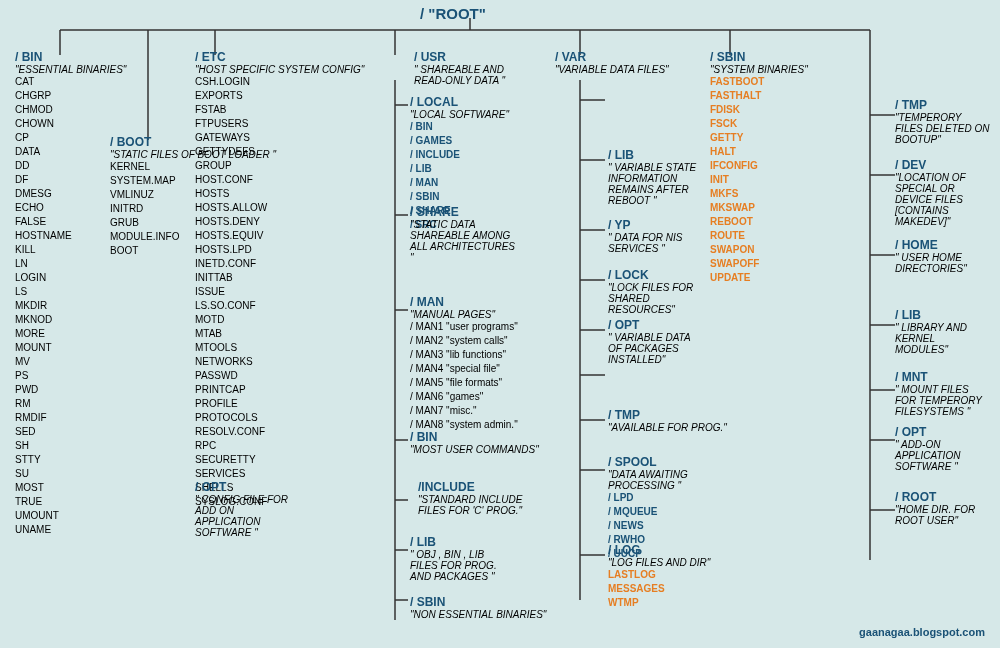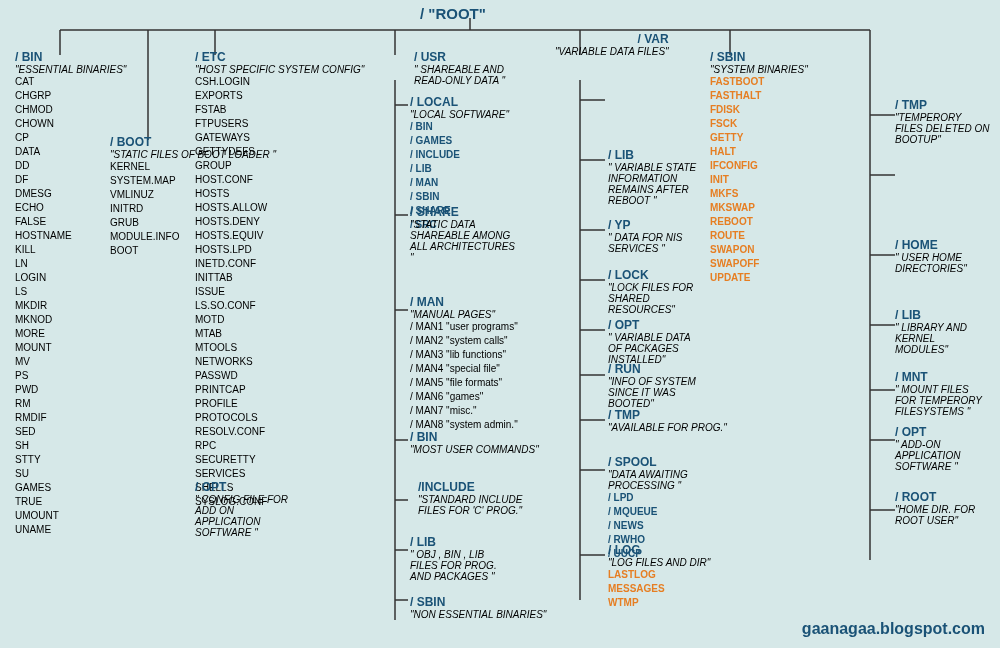--- a/index.html
+++ b/index.html
@@ -55,21 +55,21 @@
       width: 1000px;
       height: 648px;
       pointer-events: none;
     }
 
     .watermark {
       position: absolute;
       bottom: 10px;
       right: 15px;
       color: #1a5276;
-      font-size: 16px;
+      font-size: 11px;
       font-weight: bold;
     }
   </style>
 </head>
 <body>
 
 <div class="page-container">
 
   <svg class="lines-svg">
 
@@ -152,21 +152,21 @@
       <li>MOUNT</li>
       <li>MV</li>
       <li>PS</li>
       <li>PWD</li>
       <li>RM</li>
       <li>RMDIF</li>
       <li>SED</li>
       <li>SH</li>
       <li>STTY</li>
       <li>SU</li>
-      <li>GAMES</li>
+      <li>MOST</li>
       <li>TRUE</li>
       <li>UMOUNT</li>
       <li>UNAME</li>
     </ul>
   </div>
 
   <div class="node" style="left:110px; top:135px;">
     <div class="node-title">/ BOOT</div>
     <div class="node-desc">"STATIC FILES OF BOOT LOADER "</div>
     <ul class="node-list">
@@ -276,21 +276,21 @@
   <div class="node" style="left:410px; top:535px;">
     <div class="node-title">/ LIB</div>
     <div class="node-desc" style="width:100px;">" OBJ , BIN , LIB FILES FOR PROG. AND PACKAGES "</div>
   </div>
 
   <div class="node" style="left:410px; top:595px;">
     <div class="node-title">/ SBIN</div>
     <div class="node-desc">"NON ESSENTIAL BINARIES"</div>
   </div>
 
-  <div class="node" style="left:555px; top:32px;text-align:right;">
+  <div class="node" style="left:555px; top:50px;">
     <div class="node-title">/ VAR</div>
     <div class="node-desc">"VARIABLE DATA FILES"</div>
   </div>
 
 
   <div class="node" style="left:608px; top:148px;">
     <div class="node-title">/ LIB</div>
     <div class="node-desc" style="width:90px;">" VARIABLE STATE INFORMATION REMAINS AFTER REBOOT "</div>
   </div>
 
@@ -302,24 +302,20 @@
   <div class="node" style="left:608px; top:268px;">
     <div class="node-title">/ LOCK</div>
     <div class="node-desc" style="width:100px;">"LOCK FILES FOR SHARED RESOURCES"</div>
   </div>
 
   <div class="node" style="left:608px; top:318px;">
     <div class="node-title">/ OPT</div>
     <div class="node-desc" style="width:90px;">" VARIABLE DATA OF PACKAGES INSTALLED"</div>
   </div>
 
-  <div class="node" style="left:608px; top:362px;">
-    <div class="node-title">/ RUN</div>
-    <div class="node-desc" style="width:100px;">"INFO OF SYSTEM SINCE IT WAS BOOTED"</div>
-  </div>
 
   <div class="node" style="left:608px; top:408px;">
     <div class="node-title">/ TMP</div>
     <div class="node-desc">"AVAILABLE FOR PROG."</div>
   </div>
 
   <div class="node" style="left:608px; top:543px;">
     <div class="node-title">/ LOG</div>
     <div class="node-desc">"LOG FILES AND DIR"</div>
     <ul class="node-list">
@@ -361,20 +357,24 @@
       <li class="orange-text">SWAPOFF</li>
       <li class="orange-text">UPDATE</li>
     </ul>
   </div>
 
   <div class="node" style="left:895px; top:98px;">
     <div class="node-title">/ TMP</div>
     <div class="node-desc" style="width:95px;">"TEMPERORY FILES DELETED ON BOOTUP"</div>
   </div>
 
+  <div class="node" style="left:895px; top:158px;">
+    <div class="node-title">/ DEV</div>
+    <div class="node-desc" style="width:95px;">"LOCATION OF SPECIAL OR DEVICE FILES [CONTAINS MAKEDEV]"</div>
+  </div>
 
   <div class="node" style="left:895px; top:238px;">
     <div class="node-title">/ HOME</div>
     <div class="node-desc" style="width:95px;">" USER HOME DIRECTORIES"</div>
   </div>
 
   <div class="node" style="left:895px; top:308px;">
     <div class="node-title">/ LIB</div>
     <div class="node-desc" style="width:95px;">" LIBRARY AND KERNEL MODULES"</div>
   </div>

